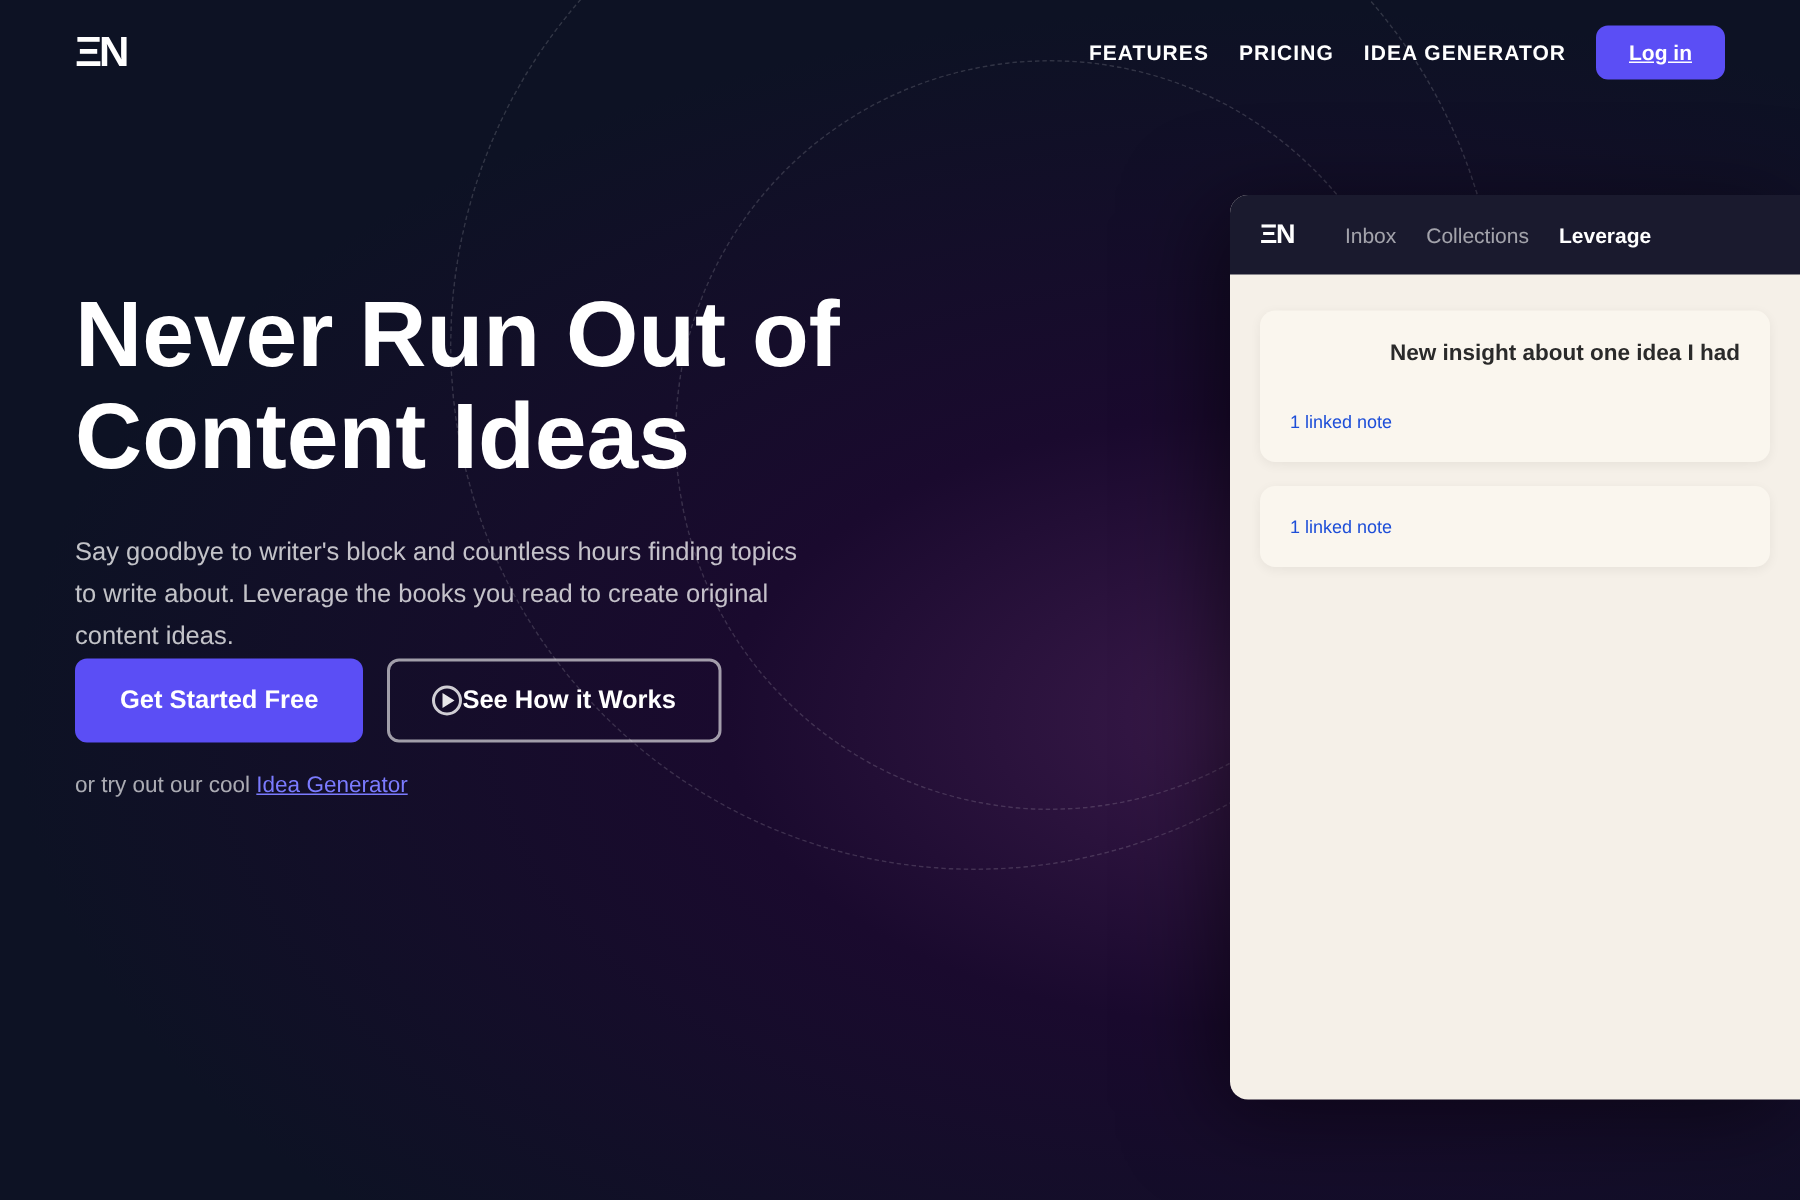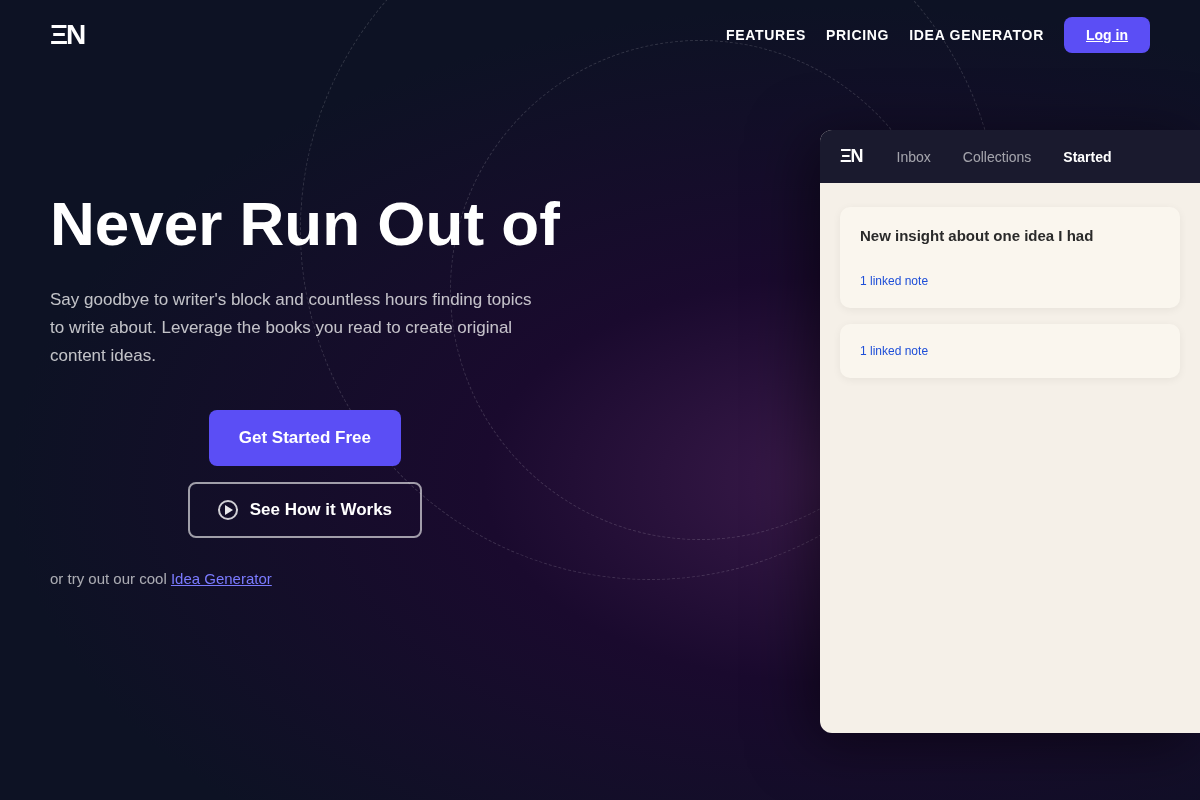--- a/index.html
+++ b/index.html
@@ -120,29 +120,27 @@
       line-height: 1.1;
       margin-bottom: 28px;
       color: #ffffff;
     }
 
     .hero-subtitle {
       font-size: 17px;
       line-height: 1.65;
       color: rgba(255,255,255,0.75);
       max-width: 490px;
-      margin-bottom: 40px;
     }
 
     .hero-buttons {
       display: flex;
       gap: 16px;
       align-items: center;
-      margin-bottom: 32px;
-      flex-direction: column;
+      margin-bottom: 20px;
     }
 
     .btn-primary {
       background: #5b4ef5;
       color: #ffffff;
       border: none;
       border-radius: 8px;
       padding: 18px 30px;
       font-size: 17px;
       font-weight: 700;
@@ -154,21 +152,21 @@
       background: transparent;
       color: #ffffff;
       border: 2px solid rgba(255,255,255,0.6);
       border-radius: 8px;
       padding: 16px 28px;
       font-size: 17px;
       font-weight: 600;
       cursor: pointer;
       display: flex;
       align-items: center;
-      gap: 12px;
+      gap: 0;
       white-space: nowrap;
     }
 
     .play-icon {
       width: 20px;
       height: 20px;
       border: 2px solid rgba(255,255,255,0.8);
       border-radius: 50%;
       display: inline-flex;
       align-items: center;
@@ -224,21 +222,21 @@
     .app-logo {
       color: #fff;
       font-size: 18px;
       font-weight: 900;
       letter-spacing: -1px;
       margin-right: 10px;
     }
 
     .app-nav-items {
       display: flex;
-      gap: 32px;
+      gap: 20px;
     }
 
     .app-nav-item {
       color: rgba(255,255,255,0.6);
       font-size: 14px;
       font-weight: 500;
       cursor: pointer;
     }
 
     .app-nav-item.active {
@@ -257,20 +255,21 @@
       padding: 20px;
       margin-bottom: 16px;
       box-shadow: 0 2px 8px rgba(0,0,0,0.06);
     }
 
     .note-card-title {
       font-size: 15px;
       font-weight: 600;
       color: #2a2a2a;
       margin-bottom: 30px;
+      text-align: right;
     }
 
     .note-card-footer {
       font-size: 12px;
       color: #1d4ed8;
     }
   </style>
 </head>
 <body>
 
@@ -287,20 +286,21 @@
     <span class="nav-link">PRICING</span>
     <span class="nav-link">IDEA GENERATOR</span>
     <button class="nav-login-btn">Log in</button>
   </div>
 </nav>
 
 <div class="hero">
   <div class="hero-content">
     <h1 class="hero-title">
       <span>Never Run Out of</span><br>
+      <span>Content Ideas</span>
     </h1>
     <p class="hero-subtitle">Say goodbye to writer's block and countless hours finding topics to write about. Leverage the books you read to create original content ideas.</p>
     <div class="hero-buttons">
       <button class="btn-primary">Get Started Free</button>
       <button class="btn-secondary">
         <span class="play-icon">
           <span class="play-triangle"></span>
         </span>
         <span>See How it Works</span>
       </button>
@@ -310,21 +310,21 @@
     </p>
   </div>
 
   <div class="app-preview">
     <div class="app-window">
       <div class="app-nav">
         <span class="app-logo">ΞN</span>
         <div class="app-nav-items">
           <span class="app-nav-item">Inbox</span>
           <span class="app-nav-item">Collections</span>
-          <span class="app-nav-item active">Started</span>
+          <span class="app-nav-item active">Leverage</span>
         </div>
       </div>
       <div class="app-content">
         <div class="note-card">
           <p class="note-card-title">New insight about one idea I had</p>
           <p class="note-card-footer">1 linked note</p>
         </div>
         <div class="note-card">
           <p class="note-card-footer">1 linked note</p>
         </div>

